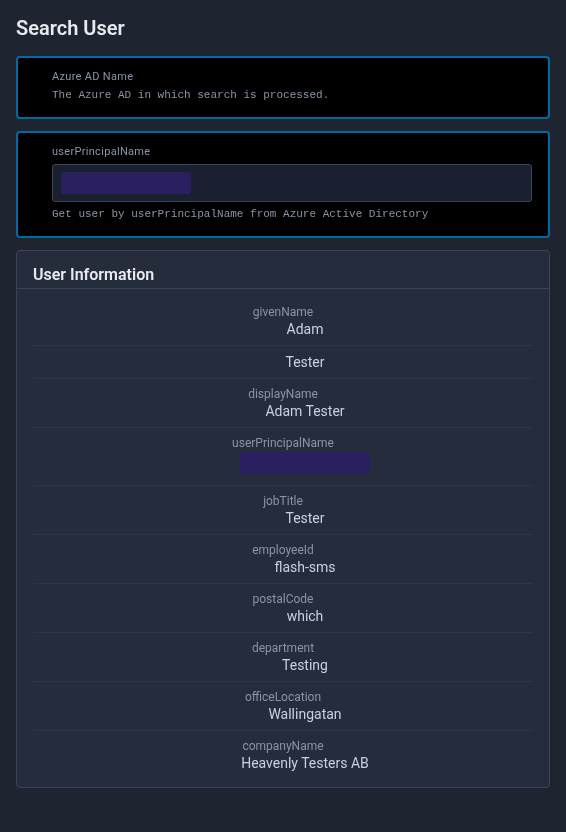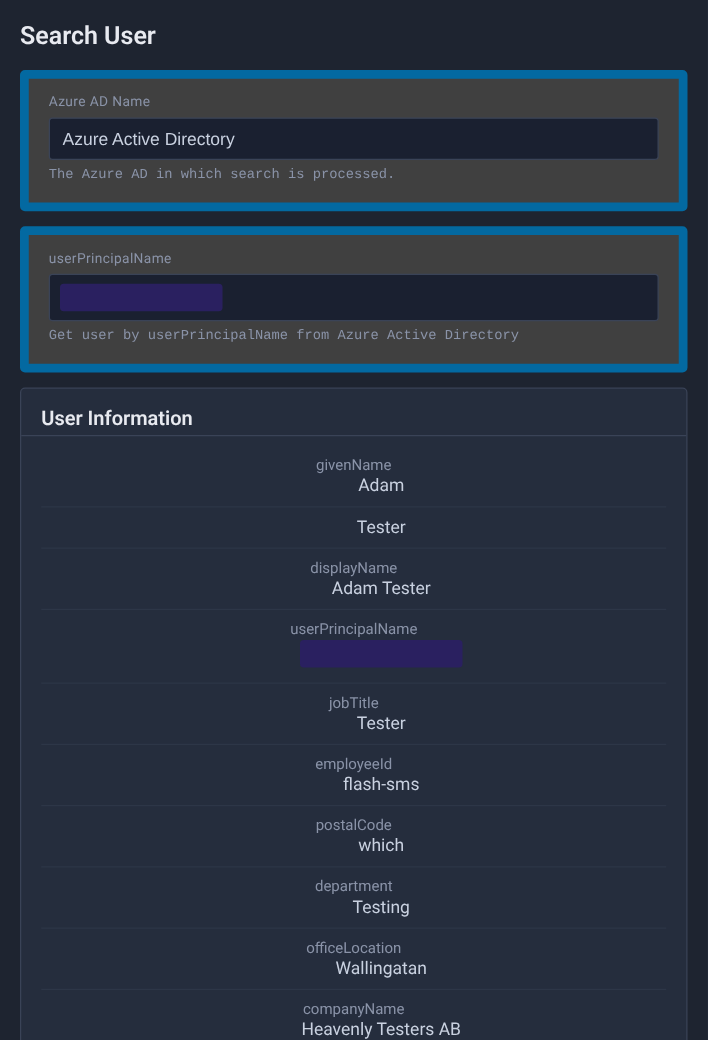--- a/index.html
+++ b/index.html
@@ -22,24 +22,25 @@
     }
 
     .page-title {
       font-size: 20px;
       font-weight: 600;
       color: #e8eaf0;
       margin-bottom: 16px;
     }
 
     .card {
-      background-color: #404040;
-      border: 7px solid #0369a1;
+      background-color: #000000;
+      border: 2px solid #0369a1;
       border-radius: 4px;
       margin-bottom: 12px;
+      padding-left: 18px;
     }
 
     .field-group {
       padding: 12px 16px 16px;
     }
 
     .field-label {
       font-size: 11px;
       color: #8a93a8;
       margin-bottom: 6px;
@@ -128,21 +129,20 @@
 </head>
 <body>
 
 <div class="page-container">
 
   <h1 class="page-title">Search User</h1>
 
   <div class="card">
     <div class="field-group">
       <div class="field-label">Azure AD Name</div>
-      <input class="text-input" type="text" value="Azure Active Directory" style="">
       <div class="field-hint">The Azure AD in which search is processed.</div>
     </div>
   </div>
 
   <div class="card">
     <div class="field-group">
       <div class="field-label">userPrincipalName</div>
       <div class="input-wrapper">
         <span class="redacted-block"></span>
       </div>

